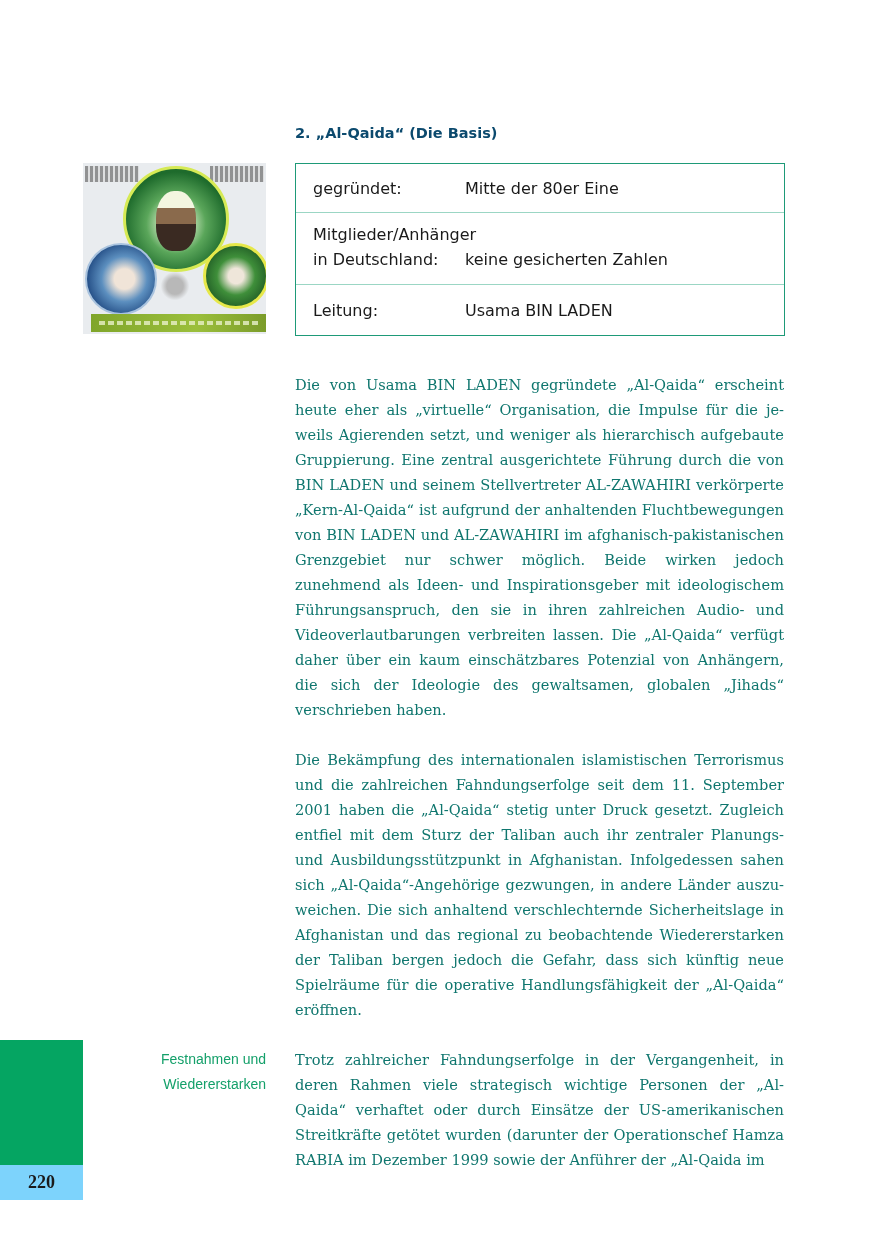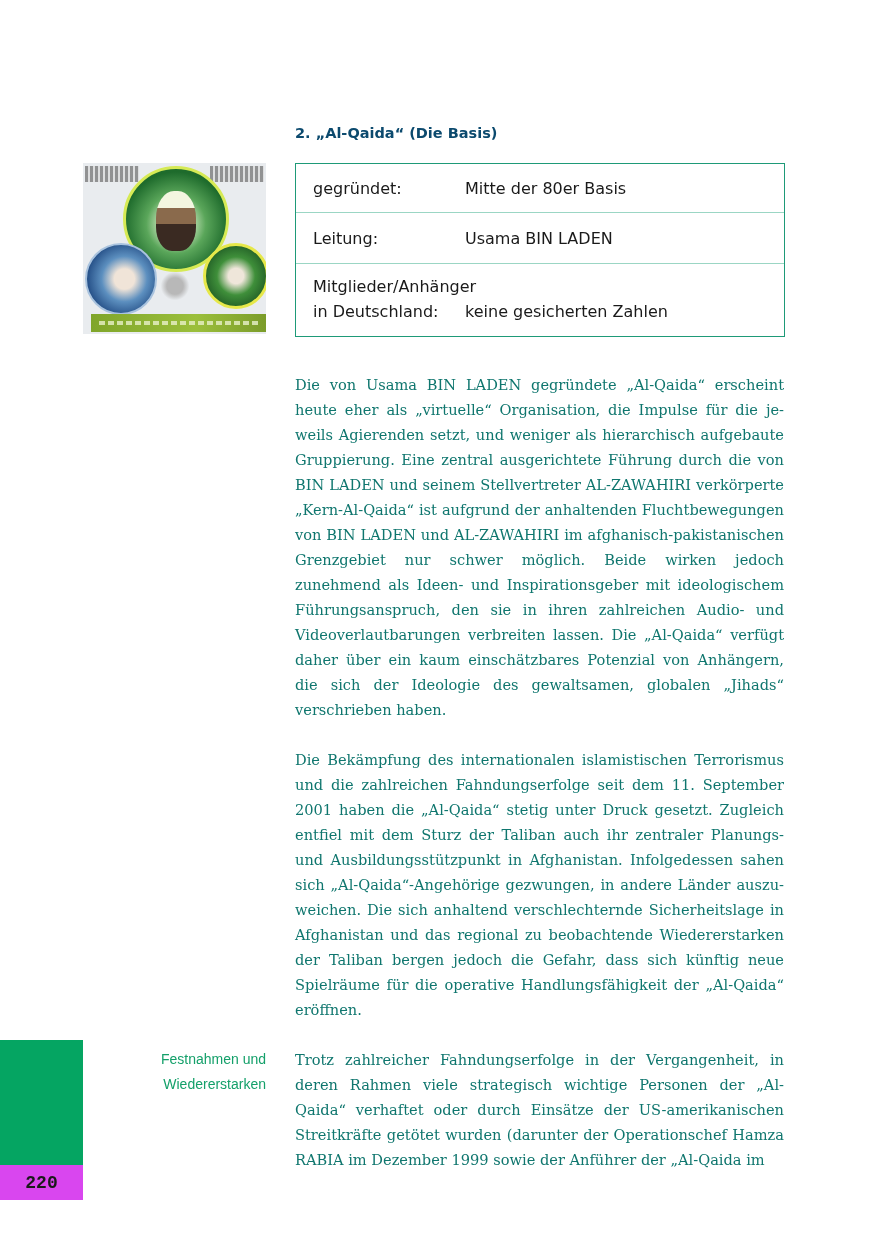--- a/index.html
+++ b/index.html
@@ -170,25 +170,25 @@
       width: 83px;
       height: 125px;
       background: #05a562;
     }
     .page-number-box {
       position: absolute;
       left: 0;
       top: 1165px;
       width: 83px;
       height: 35px;
-      background: #d946ef;
+      background: #7dd3fc;
       display: flex;
       align-items: center;
       justify-content: center;
-      font-family: Liberation Mono, monospace;
+      font-family: Liberation Serif, serif;
       font-weight: bold;
       font-size: 18px;
       color: #1a1a1a;
     }
   </style>
 </head>
 <body>
 
 <div class="section-title">2. „Al-Qaida“ (Die Basis)</div>
 
@@ -202,33 +202,33 @@
   <div class="circle-right"></div>
   <div class="emblem"></div>
   <div class="banner-bottom">
       <span></span>
     </div>
 </div>
 
 <div class="info-table">
   <div class="info-row row-1">
     <div class="label">gegründet:</div>
-    <div class="value">Mitte der 80er Basis</div>
-  </div>
-  <div class="info-row row-2">
-    <div class="label">Leitung:</div>
-    <div class="value">Usama BIN LADEN</div>
+    <div class="value">Mitte der 80er Eine</div>
   </div>
   <div class="info-row row-3">
     <div class="label">
       <div>Mitglieder/Anhänger</div>
       <div>in Deutschland:</div>
     </div>
     <div class="value" style="line-height:25px;">keine gesicherten Zahlen</div>
   </div>
+  <div class="info-row row-2">
+    <div class="label">Leitung:</div>
+    <div class="value">Usama BIN LADEN</div>
+  </div>
 </div>
 
 <p class="body-text p1">Die von Usama BIN LADEN gegründete „Al-Qaida“ erscheint heute eher als „virtuelle“ Organisation, die Impulse für die je­weils Agierenden setzt, und weniger als hierarchisch aufge­baute Gruppierung. Eine zentral ausgerichtete Führung durch die von BIN LADEN und seinem Stellvertreter AL-ZAWAHIRI verkörperte „Kern-Al-Qaida“ ist aufgrund der anhaltenden Fluchtbewegungen von BIN LADEN und AL-ZAWAHIRI im afgha­nisch-pakistanischen Grenzgebiet nur schwer möglich. Beide wirken jedoch zunehmend als Ideen- und Inspirationsgeber mit ideologischem Führungsanspruch, den sie in ihren zahlreichen Audio- und Videoverlautbarungen verbreiten lassen. Die „Al-Qaida“ verfügt daher über ein kaum einschätzbares Potenzial von Anhängern, die sich der Ideologie des gewaltsamen, globa­len „Jihads“ verschrieben haben.</p>
 <p class="body-text p2">Die Bekämpfung des internationalen islamistischen Terrorismus und die zahlreichen Fahndungserfolge seit dem 11. September 2001 haben die „Al-Qaida“ stetig unter Druck gesetzt. Zugleich entfiel mit dem Sturz der Taliban auch ihr zentraler Planungs- und Ausbildungsstützpunkt in Afghanistan. Infolgedessen sahen sich „Al-Qaida“-Angehörige gezwungen, in andere Länder auszu­weichen. Die sich anhaltend verschlechternde Sicherheitslage in Afghanistan und das regional zu beobachtende Wiedererstarken der Taliban bergen jedoch die Gefahr, dass sich künftig neue Spielräume für die operative Handlungsfähigkeit der „Al-Qaida“ eröffnen.</p>
 
 <div class="margin-note">
   <div>Festnahmen und</div>
   <div>Wiedererstarken</div>
 </div>
 

